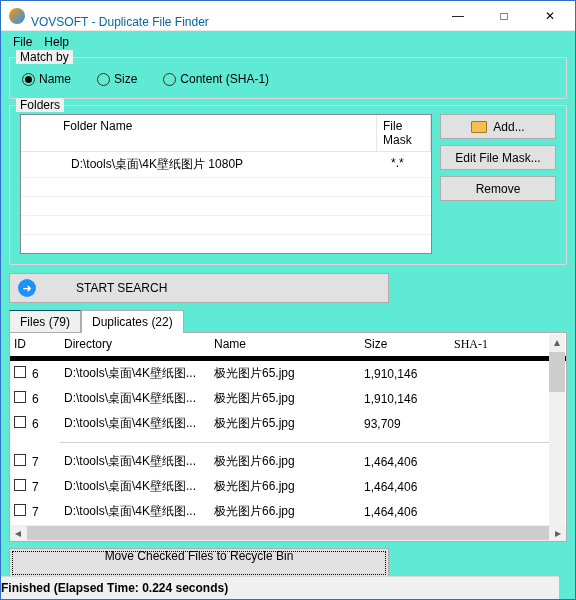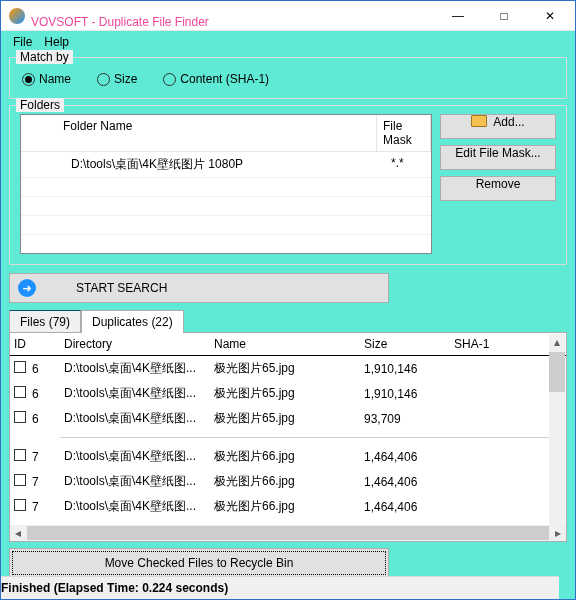--- a/index.html
+++ b/index.html
@@ -1,19 +1,19 @@
 <!DOCTYPE html>
 <html><head>
 <meta charset="utf-8">
 <style>
 * { box-sizing: border-box; margin: 0; padding: 0; font-family: "Segoe UI", Tahoma, sans-serif; font-size: 12px; }
 body { background: #fff; width: 576px; height: 600px; border: 1px solid #2e6fc7; overflow:hidden; position:relative;}
 .titlebar { height: 30px; background: #fff; display: flex; align-items: center; padding: 0 2px 0 8px; border-bottom: 1px solid #e8e8e8;}
 .titlebar .icon { width:16px; height:16px; margin-right:6px; border-radius:50%; background: linear-gradient(135deg,#ff9a00,#1e90ff); display:inline-block;}
-.titlebar .title { flex:1; color:#ec4899;margin-top:13px;}
+.titlebar .title { flex:1; color:#0369a1;margin-top:13px;}
 .winbtn { width:46px; height:30px; display:flex; align-items:center; justify-content:center; color:#000;}
 .menubar { display:flex; padding:2px 6px; }
 .menubar span{ padding:2px 6px;}
 .content { padding:4px 8px 0 8px; }
 .group { border:1px solid #d9d9d9; border-radius:1px; padding:8px 10px 10px 10px; margin-bottom:6px; position:relative;}
 .group-title{ position:absolute; top:-8px; left:6px; background:#f0f0f0; padding:0 4px; color:#000;}
 body .content, body { background:#5eead4;}
 .radios{ display:flex; gap:26px; padding:6px 0 2px 2px;}
 .radio{ display:flex; align-items:center; gap:4px;}
 .radio .r{ width:13px; height:13px; border:1px solid #333; border-radius:50%; display:flex; align-items:center; justify-content:center;}
@@ -21,44 +21,44 @@
 .folders-wrap{ display:flex; gap:8px;}
 .folders-table{ flex:1; background:#fff; border:1px solid #828790;}
 .ft-head{ display:flex; border-bottom:1px solid #e5e5e5;padding-left:36px;}
 .ft-head div{ padding:4px 6px; border-right:1px solid #e5e5e5;}
 .ft-col1{ width:320px;}
 .ft-col2{ flex:1;}
 .ft-row{ display:flex;padding-left:44px;}
 .ft-row div{ padding:4px 6px; white-space:nowrap; overflow:hidden;}
 .ft-empty{height:19px; border-top:1px solid #f0f0f0;}
 .fbtns{ width:116px; display:flex; flex-direction:column; gap:6px;}
-.btn{ height:25px; background:#e1e1e1; border:1px solid #adadad; display:flex; justify-content:center; gap:6px; padding:0 4px; cursor:default;}
+.btn{ height:25px; background:#e1e1e1; border:1px solid #adadad; display:flex; align-items:center; justify-content:center; gap:6px; padding:0 4px; cursor:default;}
 .search-row{ margin:8px 0 6px 0;}
 .search-btn{ width:380px; height:30px; background:#e1e1e1; border:1px solid #adadad; display:flex; align-items:center; gap:40px; padding:0 8px;}
 .arrow-icon{ width:18px; height:18px; background:#1e90ff; border-radius:50%; display:flex; align-items:center; justify-content:center; color:#fff; font-size:11px;}
 .tabs{ display:flex; }
 .tab{ padding:4px 10px; border:1px solid #adadad; border-bottom:none; background:#f0f0f0; position:relative; top:1px;}
 .tab.active{ background:#fff; z-index:2;}
 .tab:not(.active){ border-top:1px solid #0c4a6e;}
 .dup-panel{ border:1px solid #adadad; background:#fff; height:210px; display:flex; flex-direction:column;}
-.dup-head{ display:flex; background:#fff; border-bottom:1px solid #000000;}
+.dup-head{ display:flex; background:#fff; border-bottom:5px solid #000000;}
 .dup-head div, .dup-row div{ padding:4px 4px; white-space:nowrap; overflow:hidden; text-overflow:ellipsis;}
-.c-id{width:50px;} .c-dir{width:150px;} .c-name{width:150px;} .c-size{width:90px;} .c-sha{flex:1;}
+.c-id{width:50px;} .c-dir{width:150px;} .c-name{width:150px;} .c-size{width:90px;} .c-sha{flex:1;font-family:Liberation Serif, serif;}
 .dup-body{ flex:1; overflow:hidden;}
 .dup-row{ display:flex; align-items:center;}
 .chk{ width:12px; height:12px; border:1px solid #333; margin-right:6px; display:inline-block;}
 .group-sep{ height:1px; background:#d0d0d0; margin:6px 10px 6px 50px;}
 .scroll-v{ position:absolute; right:1px; top:1px; bottom:16px; width:16px; background:#f0f0f0;}
 .scroll-v .thumb{background:#cdcdcd; width:100%; height:40px; margin-top:2px;}
 .scroll-v .arr{height:16px; display:flex; align-items:center; justify-content:center; color:#606060;}
 .scroll-h{ height:16px; background:#f0f0f0; display:flex; align-items:center;}
 .scroll-h .arr{width:16px; text-align:center; color:#606060;}
 .scroll-h .track{flex:1; background:#cdcdcd; height:14px; margin:0 1px;}
 .dup-panel{position:relative;}
-.move-btn{ width:380px; height:30px; margin-top:6px; background:#e1e1e1; border:1px solid #adadad; outline:1px dotted #000; outline-offset:-4px; display:flex; align-items:center; justify-content:center;}
+.move-btn{ width:380px; height:30px; margin-top:6px; background:#e1e1e1; border:1px solid #adadad; outline:1px dotted #000; outline-offset:-4px; display:flex; align-items:flex-start; justify-content:center;}
 .status{ position:absolute; left:0; right:16px; bottom:0; padding:4px 0; border-top:1px solid #d9d9d9; font-weight:bold; background:#f0f0f0;}
 .folder-icon{width:16px;height:12px; background:#f5c04e; border:1px solid #a07a1f; border-radius:1px; display:inline-block;}
 </style>
 </head>
 <body>
 
 <div class="titlebar">
   <span class="icon"></span>
   <span class="title">VOVSOFT - Duplicate File Finder</span>
   <div class="winbtn">―</div>

